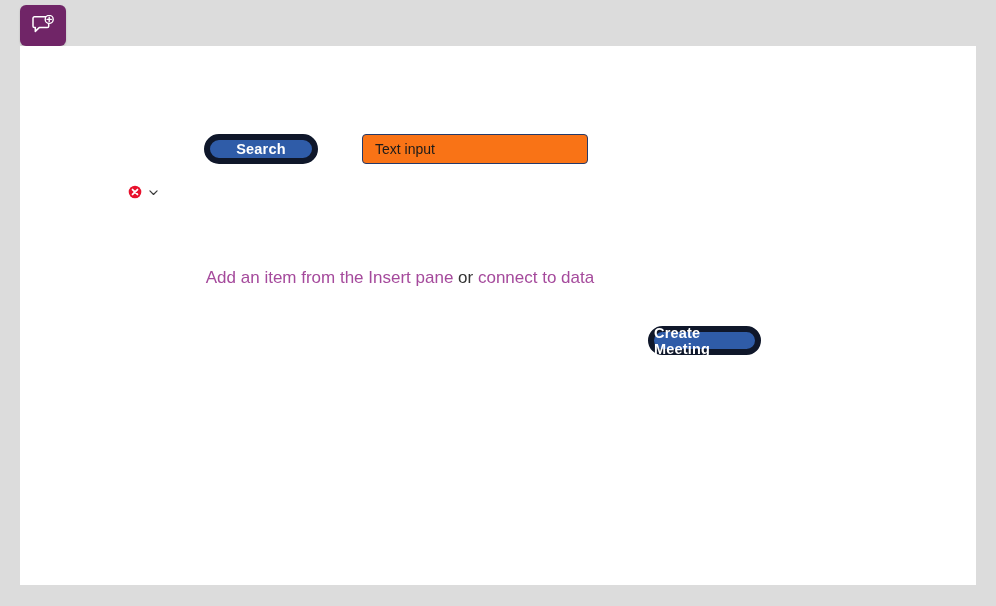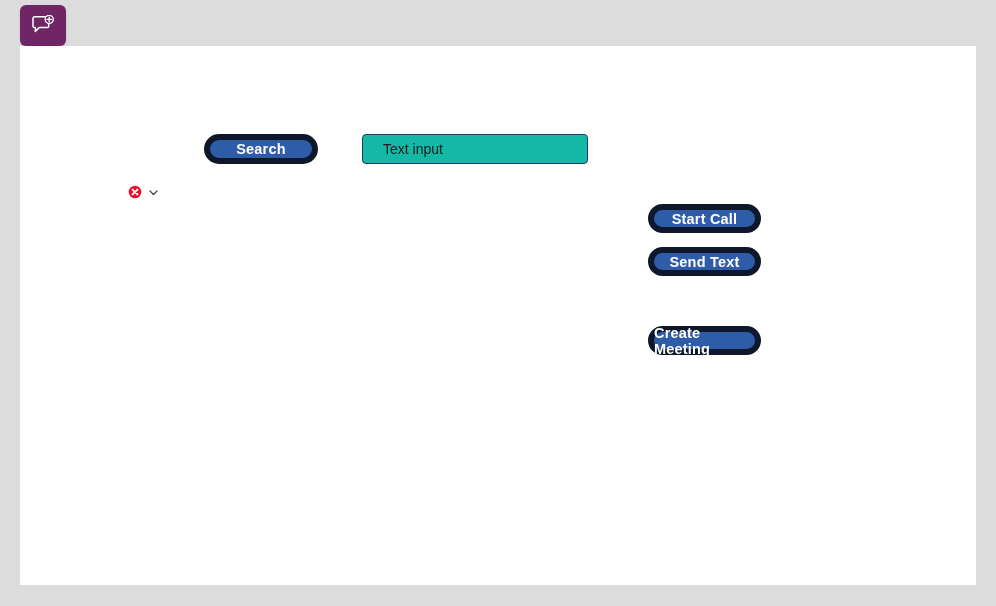--- a/index.html
+++ b/index.html
@@ -72,25 +72,25 @@
   
   .text-input {
     position: absolute;
     left: 342px;   
     top: 88px;     
     width: 226px;
     height: 30px;
     box-sizing: border-box;
     border: 1.5px solid #243a6b;
     border-radius: 4px;
-    background: #14b8a6;
+    background: #f97316;
     color: #1b1b1b;
     font-family: "Liberation Sans", sans-serif;
     font-size: 14px;
-    padding: 0 20px;
+    padding: 0 12px;
     outline: none;
   }
   .text-input::placeholder { color: #1b1b1b; }
 
   
   .error-row {
     position: absolute;
     left: 108px;  
     top: 139px;   
     display: flex;
@@ -152,21 +152,22 @@
         <path d="M5.2 5.2 L10.8 10.8 M10.8 5.2 L5.2 10.8" stroke="#ffffff" stroke-width="2.1" stroke-linecap="round"></path>
       </svg>
     </span>
     <span class="chevron-icon">
       <svg class="chevron-icon" viewBox="0 0 16 16" xmlns="http://www.w3.org/2000/svg">
         <path d="M3.6 6 L8 10.4 L12.4 6" stroke="#3a3a3a" stroke-width="1.5" fill="none" stroke-linecap="round" stroke-linejoin="round"></path>
       </svg>
     </span>
   </div>
 
+  <div class="insert-prompt">
+    <span class="insert-link">Add an item from the Insert pane</span><span class="insert-or"> or </span><span class="insert-link">connect to data</span>
+  </div>
 
-  <div class="btn-blue btn-start-call">Start Call</div>
 
-  <div class="btn-blue btn-send-text">Send Text</div>
 
   <div class="btn-blue btn-create-meet">Create Meeting</div>
 
 
 </div>
 
 </body></html>

